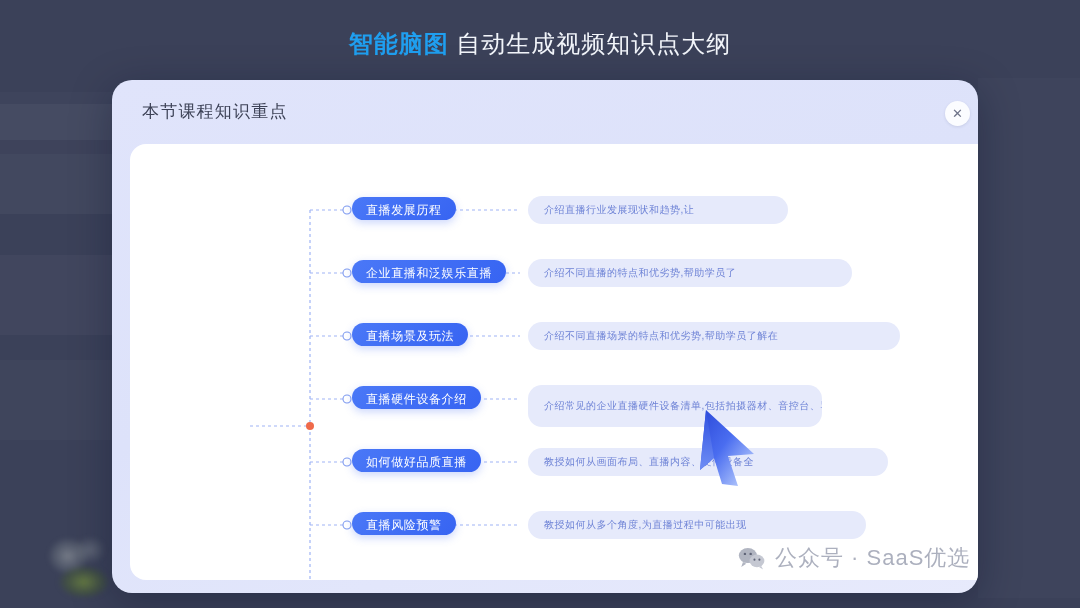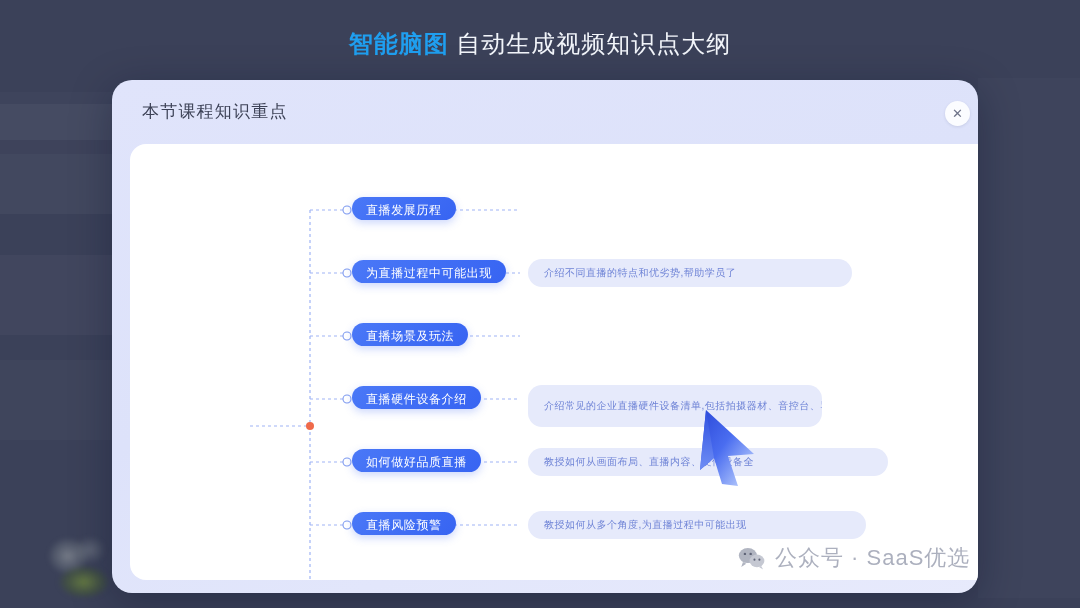--- a/index.html
+++ b/index.html
@@ -257,27 +257,29 @@
           <line x1="300" y1="66" x2="390" y2="66" stroke="#9fb4f5" stroke-width="1.2" stroke-dasharray="3 3"></line>
           <line x1="340" y1="129" x2="390" y2="129" stroke="#9fb4f5" stroke-width="1.2" stroke-dasharray="3 3"></line>
           <line x1="310" y1="192" x2="390" y2="192" stroke="#9fb4f5" stroke-width="1.2" stroke-dasharray="3 3"></line>
           <line x1="318" y1="255" x2="390" y2="255" stroke="#9fb4f5" stroke-width="1.2" stroke-dasharray="3 3"></line>
           <line x1="318" y1="318" x2="390" y2="318" stroke="#9fb4f5" stroke-width="1.2" stroke-dasharray="3 3"></line>
           <line x1="300" y1="381" x2="390" y2="381" stroke="#9fb4f5" stroke-width="1.2" stroke-dasharray="3 3"></line>
         </svg>
 
 
         <div class="node branch" style="left:222px; top:53px;">直播发展历程</div>
-        <div class="node branch" style="left:222px; top:116px;">为直播过程中可能出现</div>
+        <div class="node branch" style="left:222px; top:116px;">企业直播和泛娱乐直播</div>
         <div class="node branch" style="left:222px; top:179px;">直播场景及玩法</div>
         <div class="node branch" style="left:222px; top:242px;">直播硬件设备介绍</div>
         <div class="node branch" style="left:222px; top:305px;">如何做好品质直播</div>
         <div class="node branch" style="left:222px; top:368px;">直播风险预警</div>
 
+        <div class="desc" style="left:398px; top:52px;  width:260px;">介绍直播行业发展现状和趋势,让</div>
         <div class="desc" style="left:398px; top:115px; width:324px;">介绍不同直播的特点和优劣势,帮助学员了</div>
+        <div class="desc" style="left:398px; top:178px; width:372px;">介绍不同直播场景的特点和优劣势,帮助学员了解在</div>
         <div class="desc" style="left:398px; top:241px; width:294px; height:42px; line-height:42px;">介绍常见的企业直播硬件设备清单,包括拍摄器材、音控台、导播台等</div>
         <div class="desc" style="left:398px; top:304px; width:360px;">教授如何从画面布局、直播内容、硬件设备全</div>
         <div class="desc" style="left:398px; top:367px; width:338px;">教授如何从多个角度,为直播过程中可能出现</div>
 
       </div>
     </div>
   </div>
 
   <svg class="cursor" viewBox="0 0 66 84">
     <defs>

